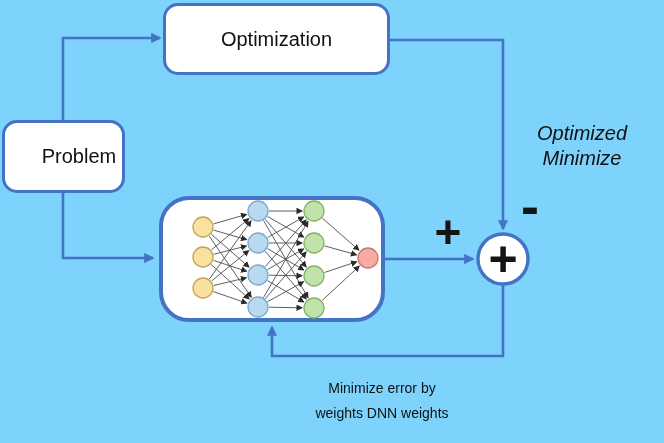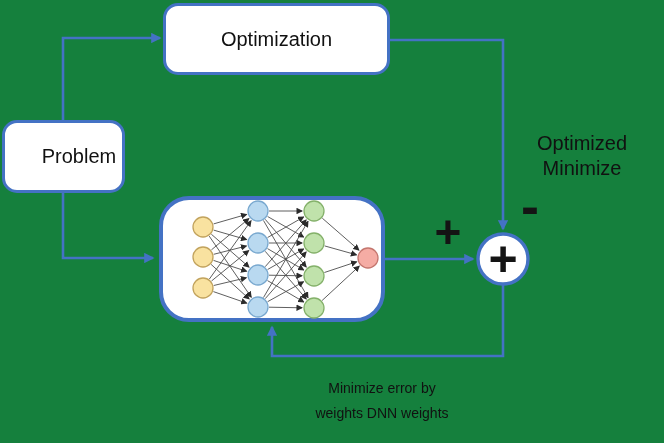--- a/index.html
+++ b/index.html
@@ -1,20 +1,20 @@
 <!DOCTYPE html>
 <html style="--accent-blue: #4472C4; --edge-gray: #4d4d4d;"><head>
 <meta charset="utf-8">
 <style>
   html, body { margin: 0; padding: 0; background: #ffffff; }
   .canvas {
     position: relative;
     width: 664px;
     height: 443px;
-    background: #15803d;
+    background: #7dd3fc;
     font-family: "Liberation Sans", sans-serif;
     color: #111111;
     overflow: hidden;
   }
   .layer { position: absolute; inset: 0; }
   #diagram-svg { position: absolute; inset: 0; pointer-events: none; }
 
   .box {
     position: absolute;
     background: #ffffff;
@@ -42,21 +42,21 @@
   .arrow-dark-head { fill: #2b2b2b; }
   .nn-edge { stroke: var(--edge-gray); stroke-width: 0.9px; fill: none; }
   .nn-node { stroke-width: 1.3px; }
 
   .float-label {
     position: absolute;
     text-align: center;
     line-height: 25px;
     font-size: 20px;
   }
-  .label-optimized { left: 520px; top: 131px; width: 124px; }
+  .label-optimized { left: 520px; top: 121px; width: 124px; font-style: italic; }
   .label-minimize  { left: 250px; top: 376px; width: 264px; font-size: 14px; }
 
   .sign {
     position: absolute;
     display: flex;
     align-items: center;
     justify-content: center;
     font-weight: 700;
     color: #141414;
   }

